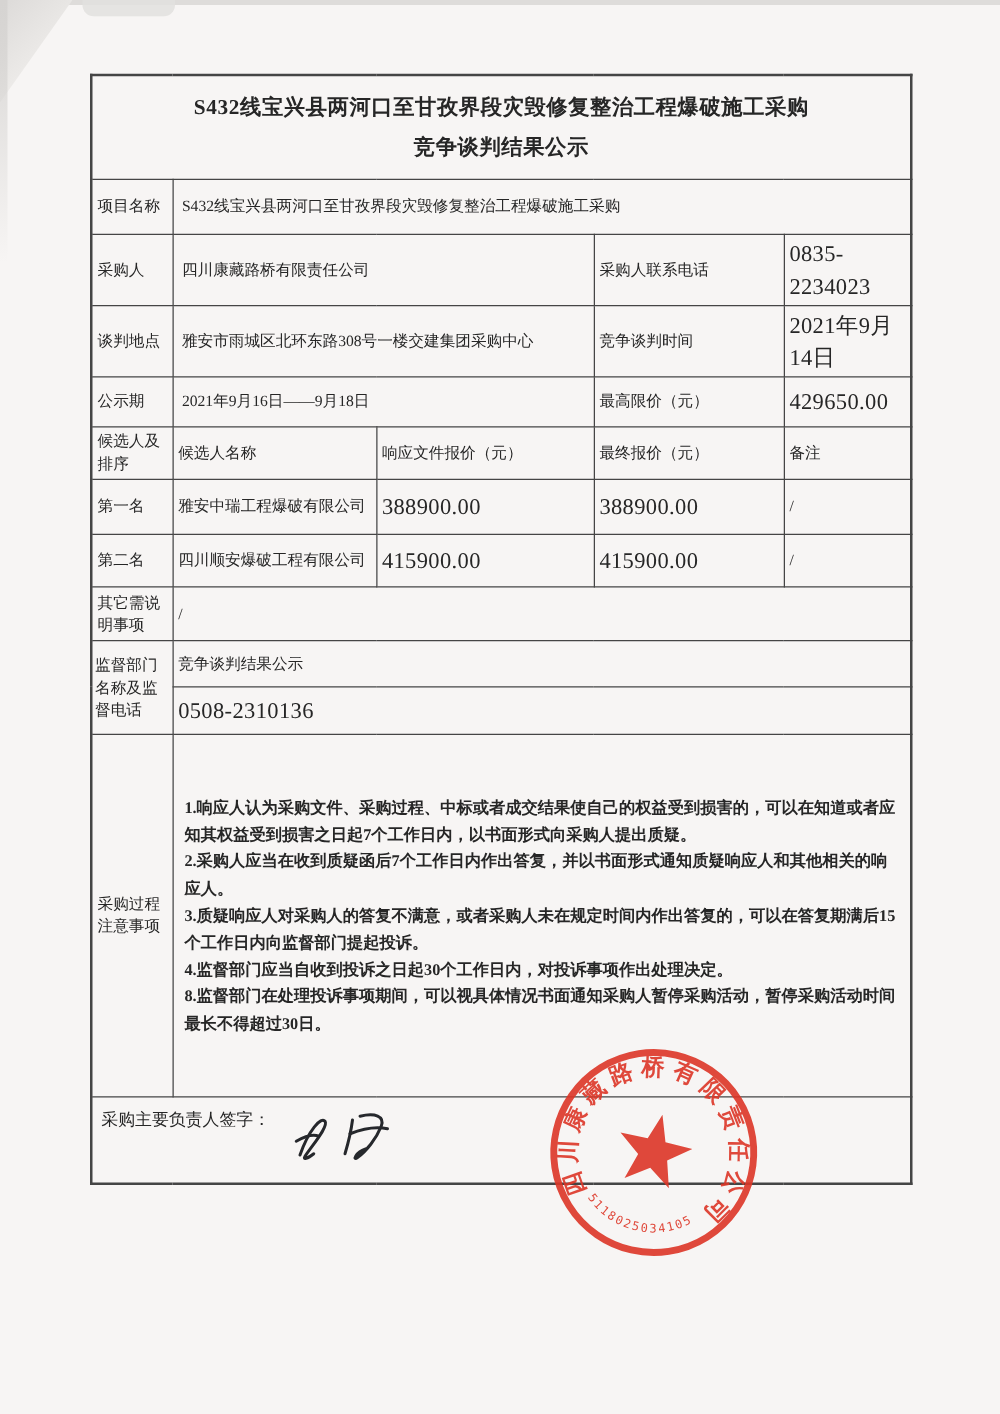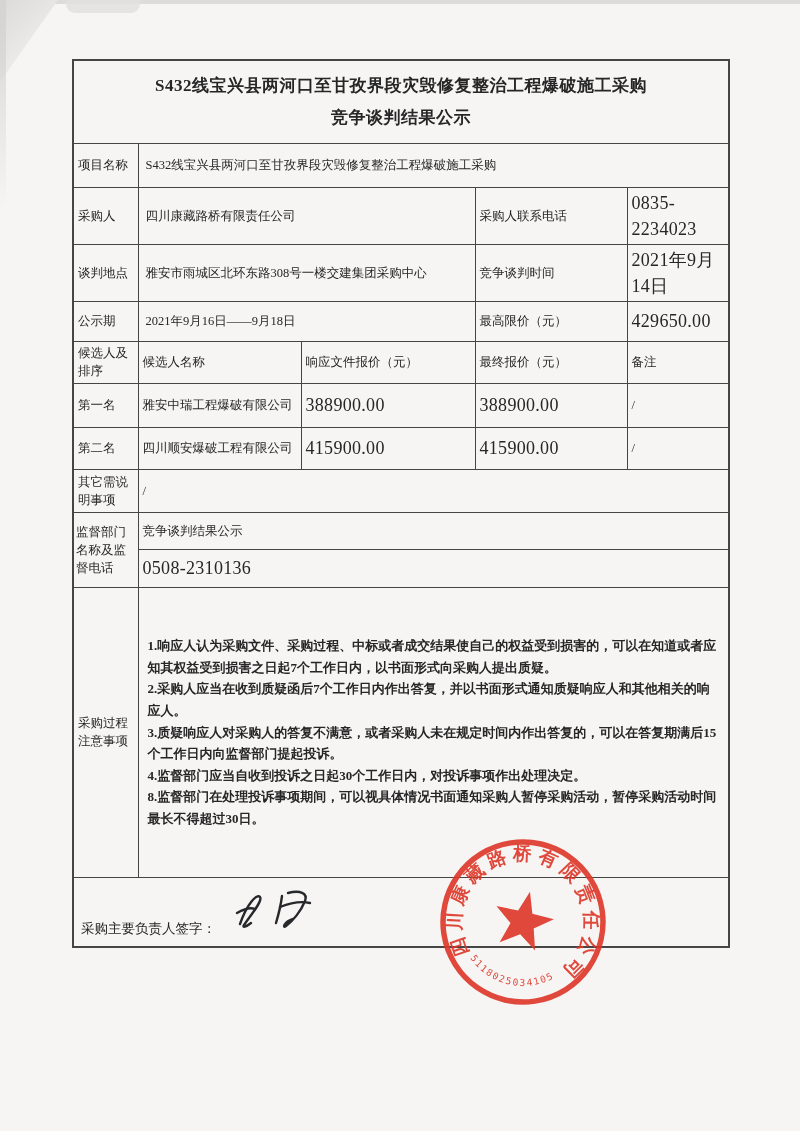--- a/index.html
+++ b/index.html
@@ -32,21 +32,21 @@
   }
   .ttl{text-align:center;font-weight:bold;font-size:17px;line-height:1.85;letter-spacing:.5px;padding:6px 10px;}
   .ctr{text-align:left;}
   .lft{text-align:left;padding-left:7px;}
   .lab{padding-left:4px;}
   .lab-c{text-align:left;padding:2px 2px;}
   .num{font-size:18px;letter-spacing:.3px;}
   .para{padding:10px 9px 10px 9px;font-size:13px;line-height:1.66;white-space:normal;font-weight:bold;}
   .para div{margin:0;}
   .sign-row-cell{padding:6px 4px 6px 7px;white-space:normal;}
-  .sign-wrap{display:flex;align-items:flex-end;gap:14px;height:100%;}
+  .sign-wrap{display:flex;align-items:flex-start;gap:14px;height:100%;}
   .sign-label{font-size:13.5px;}
   .sig-svg{margin-top:-6px;}
 
   
   .seal{
     position:absolute;left:430px;top:829px;width:186px;height:186px;
     transform:rotate(13deg);opacity:.9;pointer-events:none;
   }
   .seal text{fill:var(--seal-color,#dd3627);}
   .seal .ring{stroke:var(--seal-color,#dd3627);}

